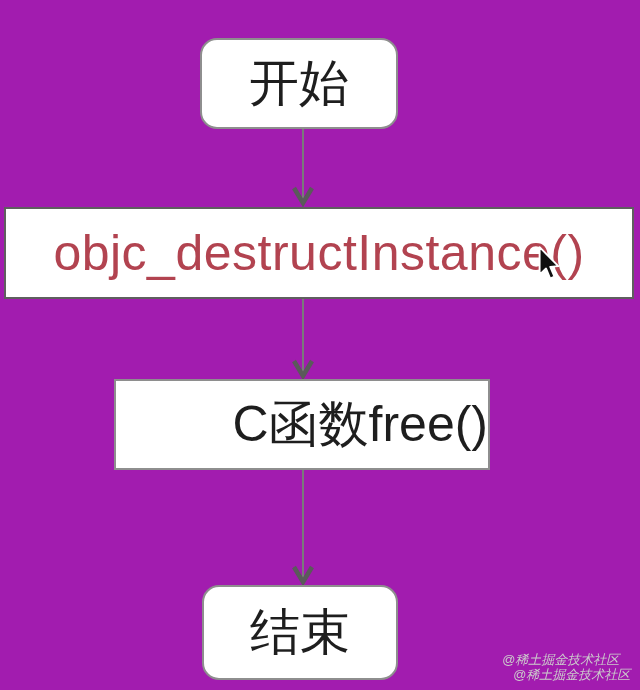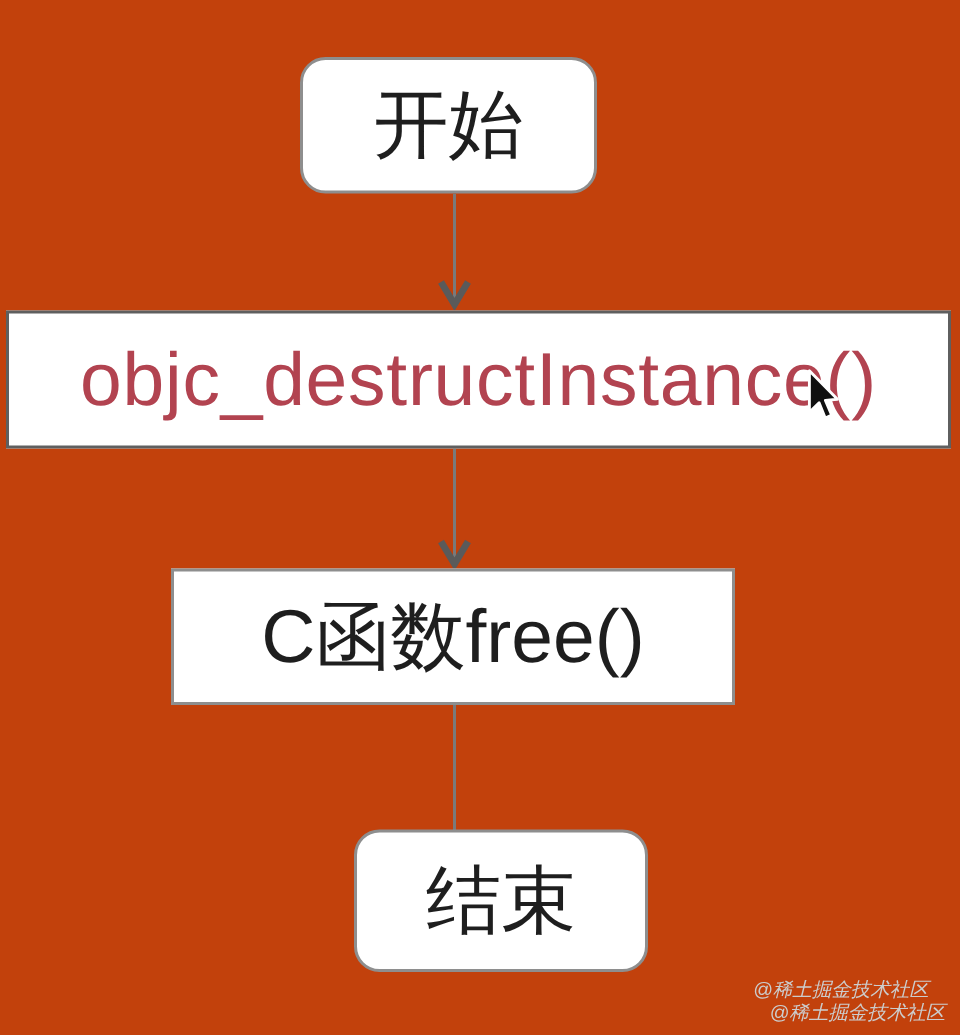--- a/index.html
+++ b/index.html
@@ -5,50 +5,51 @@
   html, body { margin: 0; padding: 0; }
   body {
     width: 640px; height: 690px;
     background: #ffffff;
     font-family: "Liberation Sans", "DejaVu Sans", sans-serif;
     overflow: hidden;
   }
   #stage {
     position: relative;
     width: 640px; height: 690px;
-    background: #c2410c;
+    background: #a21caf;
   }
   .node {
     position: absolute;
     display: flex;
     align-items: center;
     justify-content: center;
     background: #ffffff;
     color: #1e1e1e;
     box-sizing: border-box;
     white-space: nowrap;
   }
   .node.rounded {
     border: 2px solid #8e8e8e;
     border-radius: 17px;
     font-size: 50px;
   }
   #node-start { left: 200px; top: 38px;  width: 198px; height: 91px; }
-  #node-end   { left: 202px; top: 553px; width: 196px; height: 95px; margin-left: 34px; }
+  #node-end   { left: 202px; top: 585px; width: 196px; height: 95px; }
   #node-destruct {
     left: 4px; top: 207px; width: 630px; height: 92px;
     border: 2px solid #5f5f5f;
     color: #b24350;
     font-size: 50px;
     letter-spacing: 0.5px;
   }
   #node-cfree {
     left: 114px; top: 379px; width: 376px; height: 91px;
     border: 2px solid #8e8e8e;
     font-size: 50px;
+    justify-content: flex-end;
   }
   .arrow { position: absolute; left: 291px; width: 24px; }
   #arrow-1 { top: 129px; height: 78px; }
   #arrow-2 { top: 299px; height: 81px; }
   #arrow-3 { top: 470px; height: 116px; }
   .arrow svg { display: block; width: 100%; height: 100%; }
   .arrow .shaft { stroke: #7a7a7a; stroke-width: 2; }
   .arrow .head  { stroke: #5a5a5a; stroke-width: 4.5; fill: none; }
   #cursor {
     position: absolute;

